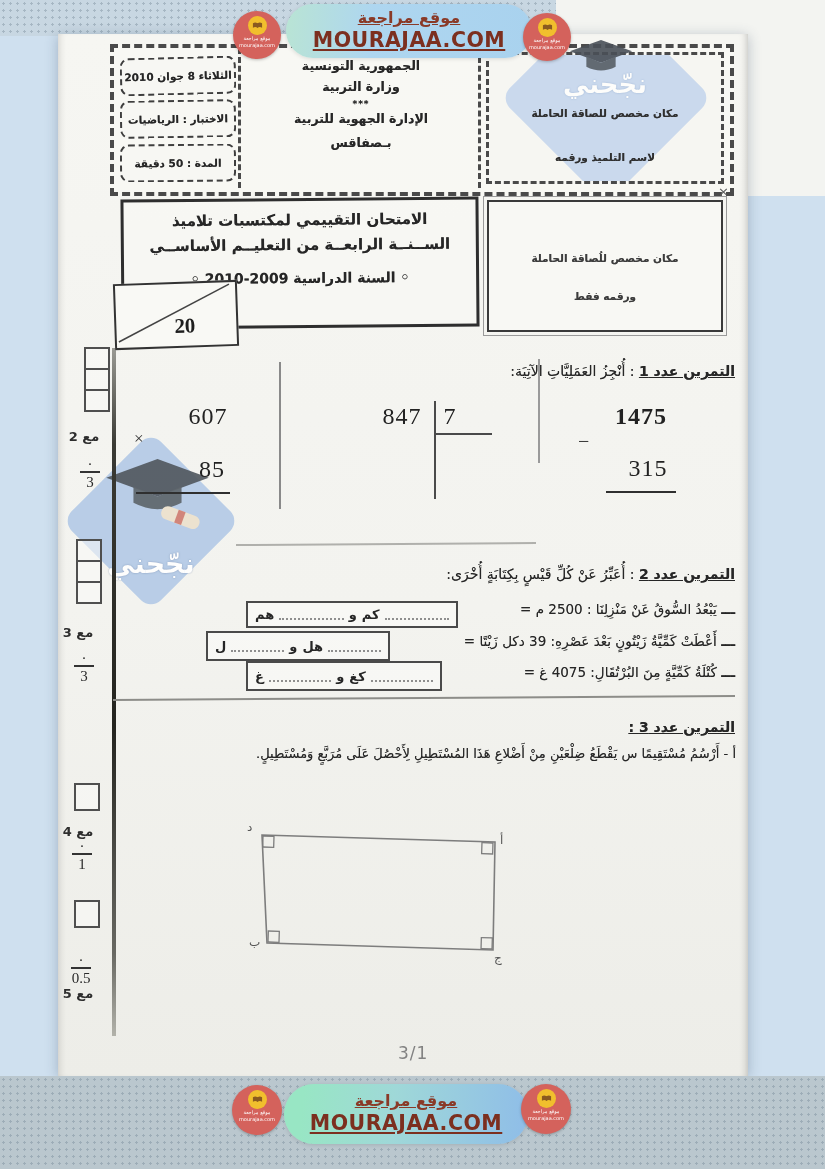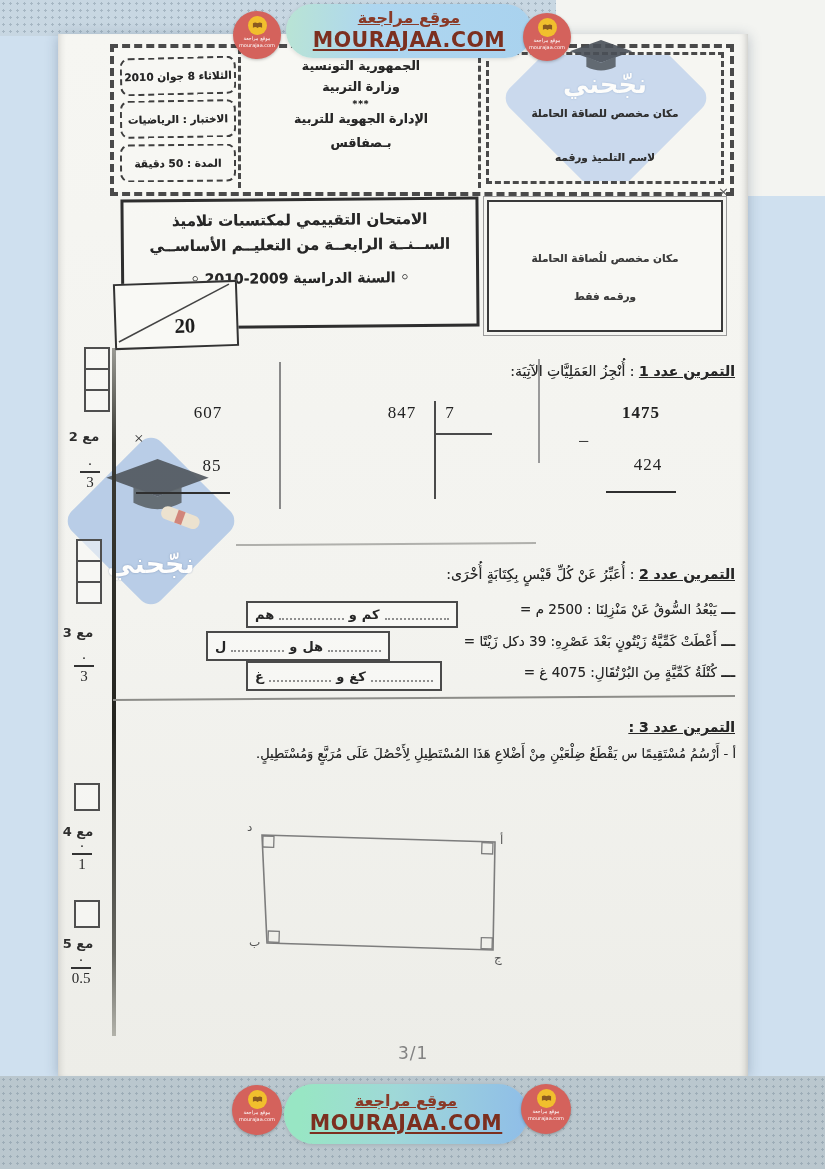--- a/index.html
+++ b/index.html
@@ -16,21 +16,21 @@
             font-size:10.5px;font-weight:bold;direction:rtl;background:#f7f7f3;text-align:center;
             text-shadow:0 0 .6px rgba(30,30,30,.6);}
   .solidbox{border:3px solid #2e2e2e;background:rgba(250,250,246,.5);}
   .center{text-align:center;}
   .bold{font-weight:bold;}
   .u{text-decoration:underline;}
   .scantext{text-shadow:0 0 .6px rgba(35,35,35,.55);}
   .extitle{font-size:14px;direction:rtl;text-align:right;white-space:nowrap;}
   .exline{font-size:13.5px;direction:rtl;text-align:right;white-space:nowrap;text-shadow:0 0 .5px rgba(40,40,40,.5);}
   .dash{font-weight:bold;}
-  .op-num{font-family:"Liberation Serif",serif;font-size:17px;color:#222;text-align:center;letter-spacing:1px;}
+  .op-num{font-family:"Liberation Serif",serif;font-size:24px;color:#222;text-align:center;letter-spacing:1px;}
   .op-sym{font-family:"Liberation Serif",serif;color:#333;}
   .abox{display:flex;direction:rtl;align-items:center;font-weight:bold;font-size:13px;
         border:2px solid #4a4a4a;background:rgba(252,252,250,.55);padding:0 7px;gap:5px;box-sizing:border-box;}
   .blank{flex:1;border-bottom:2px dotted #8f8f8f;height:9px;}
   .sq{width:26px;height:23px;border:2px solid #4f4f4f;margin-top:-2px;background:rgba(250,250,247,.55);box-sizing:border-box;}
   .sqbig{width:26px;height:28px;border:2px solid #4f4f4f;background:rgba(250,250,247,.55);box-sizing:border-box;}
   .mlabel{direction:rtl;font-size:13px;font-weight:bold;color:#2e2e2e;text-align:center;}
   .frac{display:flex;flex-direction:column;align-items:center;width:28px;font-family:"Liberation Serif",serif;color:#2a2a2a;}
   .frac .fdot{font-size:15px;line-height:5px;}
   .frac .fbar{width:20px;height:0;border-top:2px solid #333;margin:4px 0 1px;}
@@ -126,21 +126,21 @@
     <span class="abs bold" style="left:58px;top:30px;font-family:'Liberation Serif',serif;font-size:21px;color:#1e1e1e;">20</span>
   </div>
 
   <div class="abs extitle scantext" style="left:455px;top:363px;width:280px;">
     <span class="bold u">التمرين عدد 1</span>
     <span>: أُنْجِزُ العَمَلِيَّاتِ الآتِيَة:</span>
   </div>
 
   <div class="abs op-num" style="left:608px;top:403px;width:66px;font-weight:bold;">1475</div>
   <div class="abs op-sym" style="left:578px;top:430px;font-size:20px;">−</div>
-  <div class="abs op-num" style="left:620px;top:455px;width:56px;">424</div>
+  <div class="abs op-num" style="left:620px;top:455px;width:56px;">315</div>
   <div class="abs" style="left:606px;top:491px;width:70px;height:2px;background:#2f2f2f;"></div>
 
   <div class="abs op-num" style="left:374px;top:403px;width:56px;">847</div>
   <div class="abs" style="left:434px;top:401px;width:2px;height:98px;background:#4a4a4a;"></div>
   <div class="abs op-num" style="left:438px;top:403px;width:24px;">7</div>
   <div class="abs" style="left:436px;top:433px;width:56px;height:2px;background:#4a4a4a;"></div>
 
   <div class="abs op-num" style="left:180px;top:403px;width:56px;">607</div>
   <div class="abs op-sym" style="left:134px;top:429px;font-size:17px;">×</div>
   <div class="abs op-num" style="left:188px;top:456px;width:48px;">85</div>
@@ -238,21 +238,21 @@
 
   <div class="abs sqbig" style="left:74px;top:783px;"></div>
   <div class="abs mlabel" style="left:56px;top:824px;width:44px;">مع 4</div>
   <div class="abs frac" style="left:68px;top:844px;">
     <span class="fdot">·</span>
     <span class="fbar"></span>
     <span class="fval">1</span>
   </div>
 
   <div class="abs sqbig" style="left:74px;top:900px;"></div>
-  <div class="abs mlabel" style="left:56px;top:936px;width:44px;">مع 5</div>
+  <div class="abs mlabel" style="left:56px;top:986px;width:44px;">مع 5</div>
   <div class="abs frac" style="left:64px;top:958px;width:34px;">
     <span class="fdot">·</span>
     <span class="fbar"></span>
     <span class="fval">0.5</span>
   </div>
 
   <div class="abs" style="left:398px;top:1043px;font-size:17px;color:#828282;letter-spacing:1px;">3/1</div>
 
   <div class="abs dots" style="left:0;top:1076px;width:825px;height:93px;background-color:#bac7ce;"></div>
 

